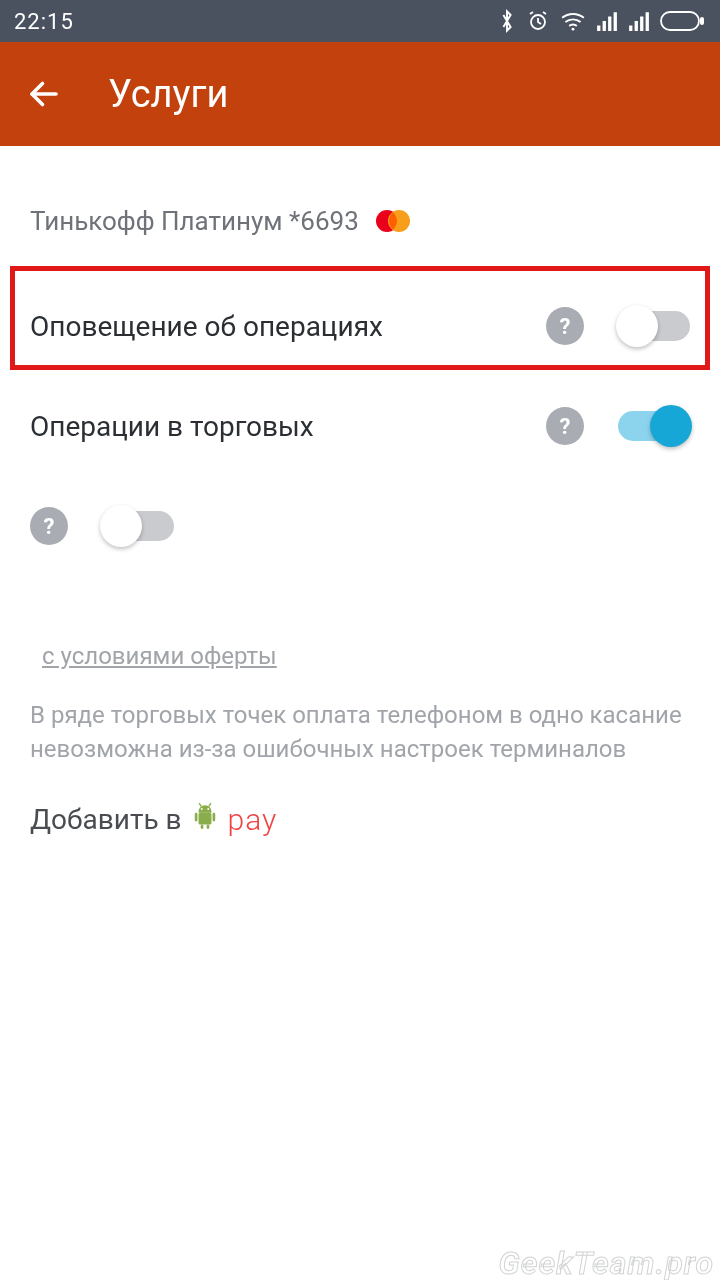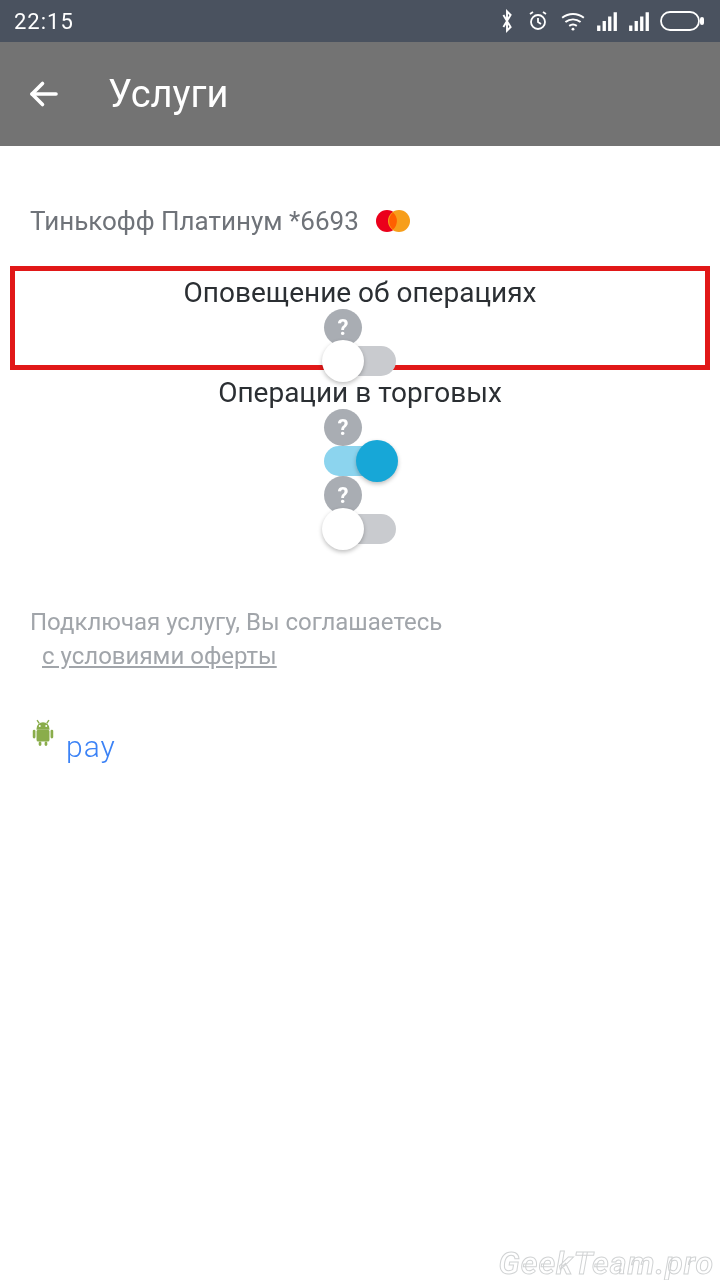--- a/index.html
+++ b/index.html
@@ -17,21 +17,21 @@
     font-size: 22px;
     text-align: right;
   }
   .status-left { font-weight: 400; letter-spacing: 1px; }
   .status-right { display: flex; align-items: center; gap: 10px; }
   .status-right svg { display: block; }
 
   
   .app-bar {
     height: 104px;
-    background: #737373;
+    background: #c2410c;
     color: #fff;
     display: flex;
     align-items: center;
     padding: 0 20px;
   }
   .back-btn { width: 48px; height: 48px; display:flex; align-items:center; justify-content:center; margin-right: 40px; }
   .app-title { font-size: 38px; font-weight: 400; }
 
   .content { padding: 60px 0 0 0; position: relative; }
 
@@ -40,21 +40,20 @@
     padding: 0 30px 40px 30px;
     font-size: 26px; color:#6f7379;
   }
   .mc-logo { margin-left: 14px; display:inline-flex; align-items:center; }
 
   .setting-row {
     height: 100px;
     display:flex; align-items:center;
     padding: 0 30px;
     position: relative;
-    flex-direction: column;
   }
   .setting-label { flex:1; font-size: 28px; color:#2b2f33; }
   .help-circle {
     width:38px; height:38px; border-radius:50%;
     background:#a9adb3; color:#fff;
     display:flex; align-items:center; justify-content:center;
     font-size:22px; font-weight:700; margin-right: 34px;
     user-select:none;
   }
 
@@ -83,21 +82,21 @@
   }
   .info-block .link { text-decoration: underline; margin-left: 12px; }
   .info-block p { margin-bottom: 26px; }
 
   .addpay-row {
     display:flex; align-items:center; gap:10px;
     padding: 10px 30px;
     font-size:28px; color:#494d52;
   }
   .android-head { display:inline-block; vertical-align:middle; }
-  .pay-word { font-size:30px; color:#3b82f6; font-weight:300; letter-spacing:1px;margin-top:20px; }
+  .pay-word { font-size:30px; color:#ef4444; font-weight:300; letter-spacing:1px; }
 
   .watermark {
     position:absolute; right:6px; bottom:-2px;
     font-size:32px; font-style:italic; font-weight:600;
     letter-spacing:1px;
     color:transparent;
     -webkit-text-stroke: 1px rgba(120,125,130,.35);
   }
   .page { position:relative; width:720px; height:1280px; }
 </style>
@@ -195,26 +194,28 @@
       <div class="help-circle">?</div>
       <div class="toggle">
         <div class="track"></div>
             <div class="thumb"></div>
       </div>
     </div>
   </div>
 
   <div class="info-block">
     <p>
-      <span>Подключая услугу, Вы соглашаетесь</span><br>
+      <br>
       <span class="link">с условиями оферты</span>
     </p>
+    <p>В ряде торговых точек оплата телефоном в одно касание невозможна из-за ошибочных настроек терминалов</p>
   </div>
 
   <div class="addpay-row">
+    <span>Добавить в</span>
     <span class="android-head">
       <svg width="26" height="28" viewBox="0 0 24 26" fill="#8aad4b">
         <path d="M6 9a6 6 0 0 1 12 0v1H6z"></path>
         <rect x="6" y="10" width="12" height="11" rx="1.5"></rect>
         <rect x="2.5" y="10" width="2.5" height="8" rx="1.25"></rect>
         <rect x="19" y="10" width="2.5" height="8" rx="1.25"></rect>
         <rect x="8" y="21" width="2.5" height="4" rx="1.25"></rect>
         <rect x="13.5" y="21" width="2.5" height="4" rx="1.25"></rect>
         <circle cx="9" cy="6.5" r="0.9" fill="#fff"></circle>
             <circle cx="15" cy="6.5" r="0.9" fill="#fff"></circle>

